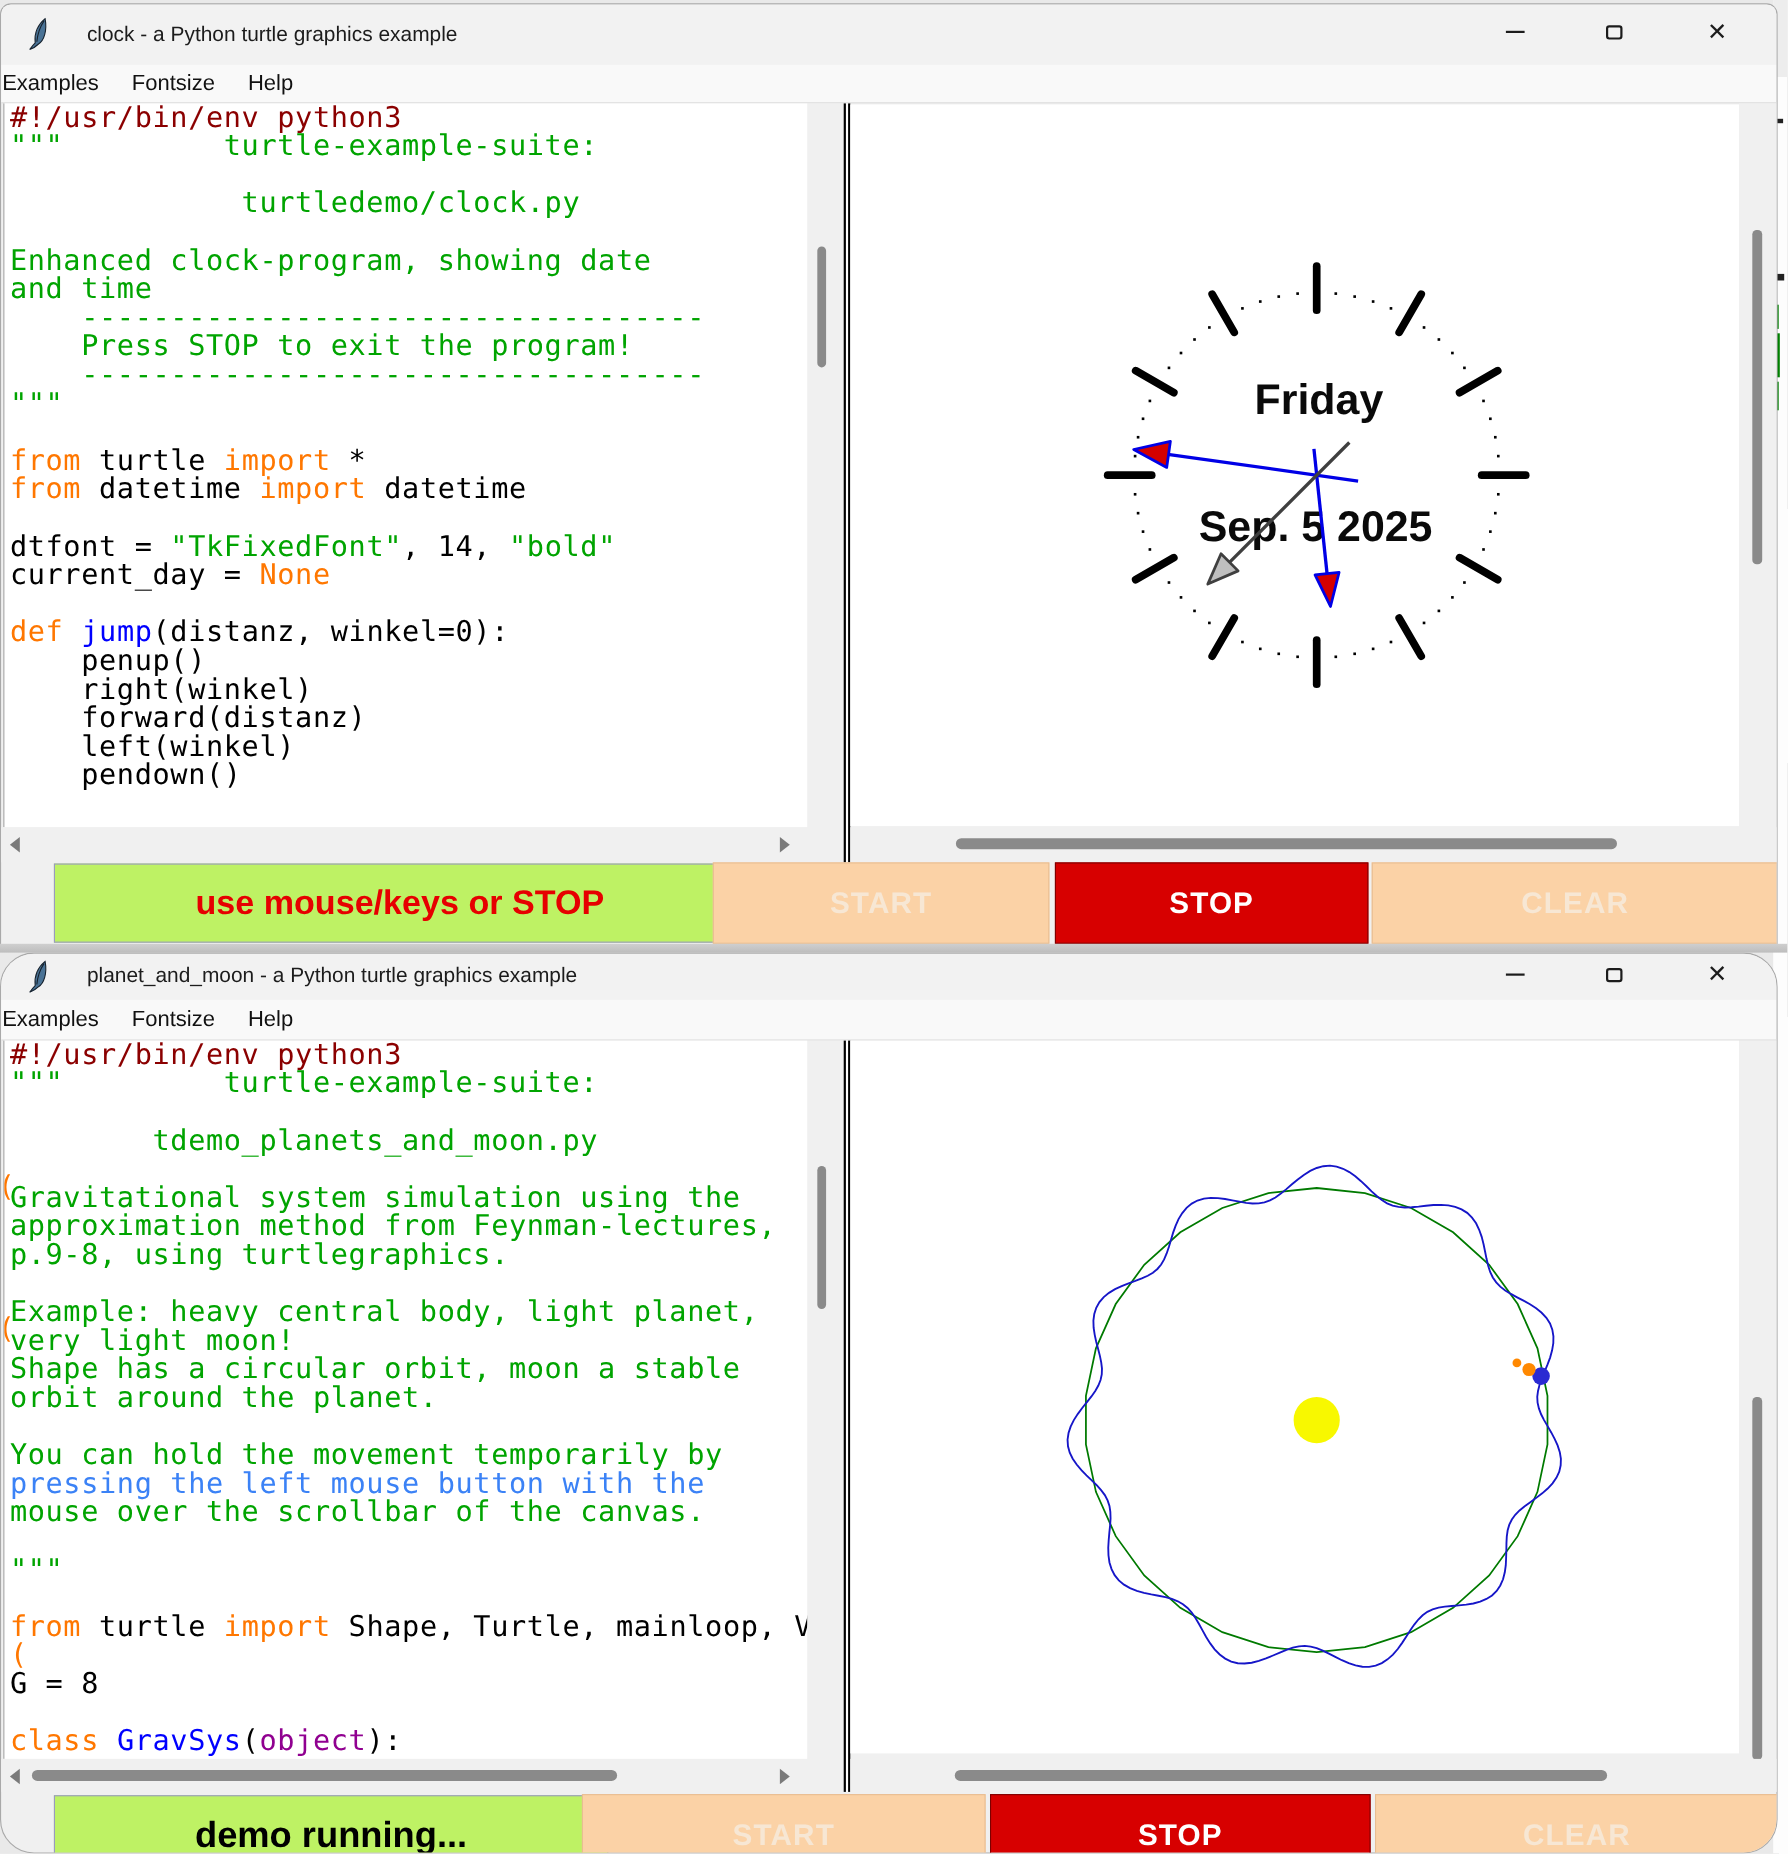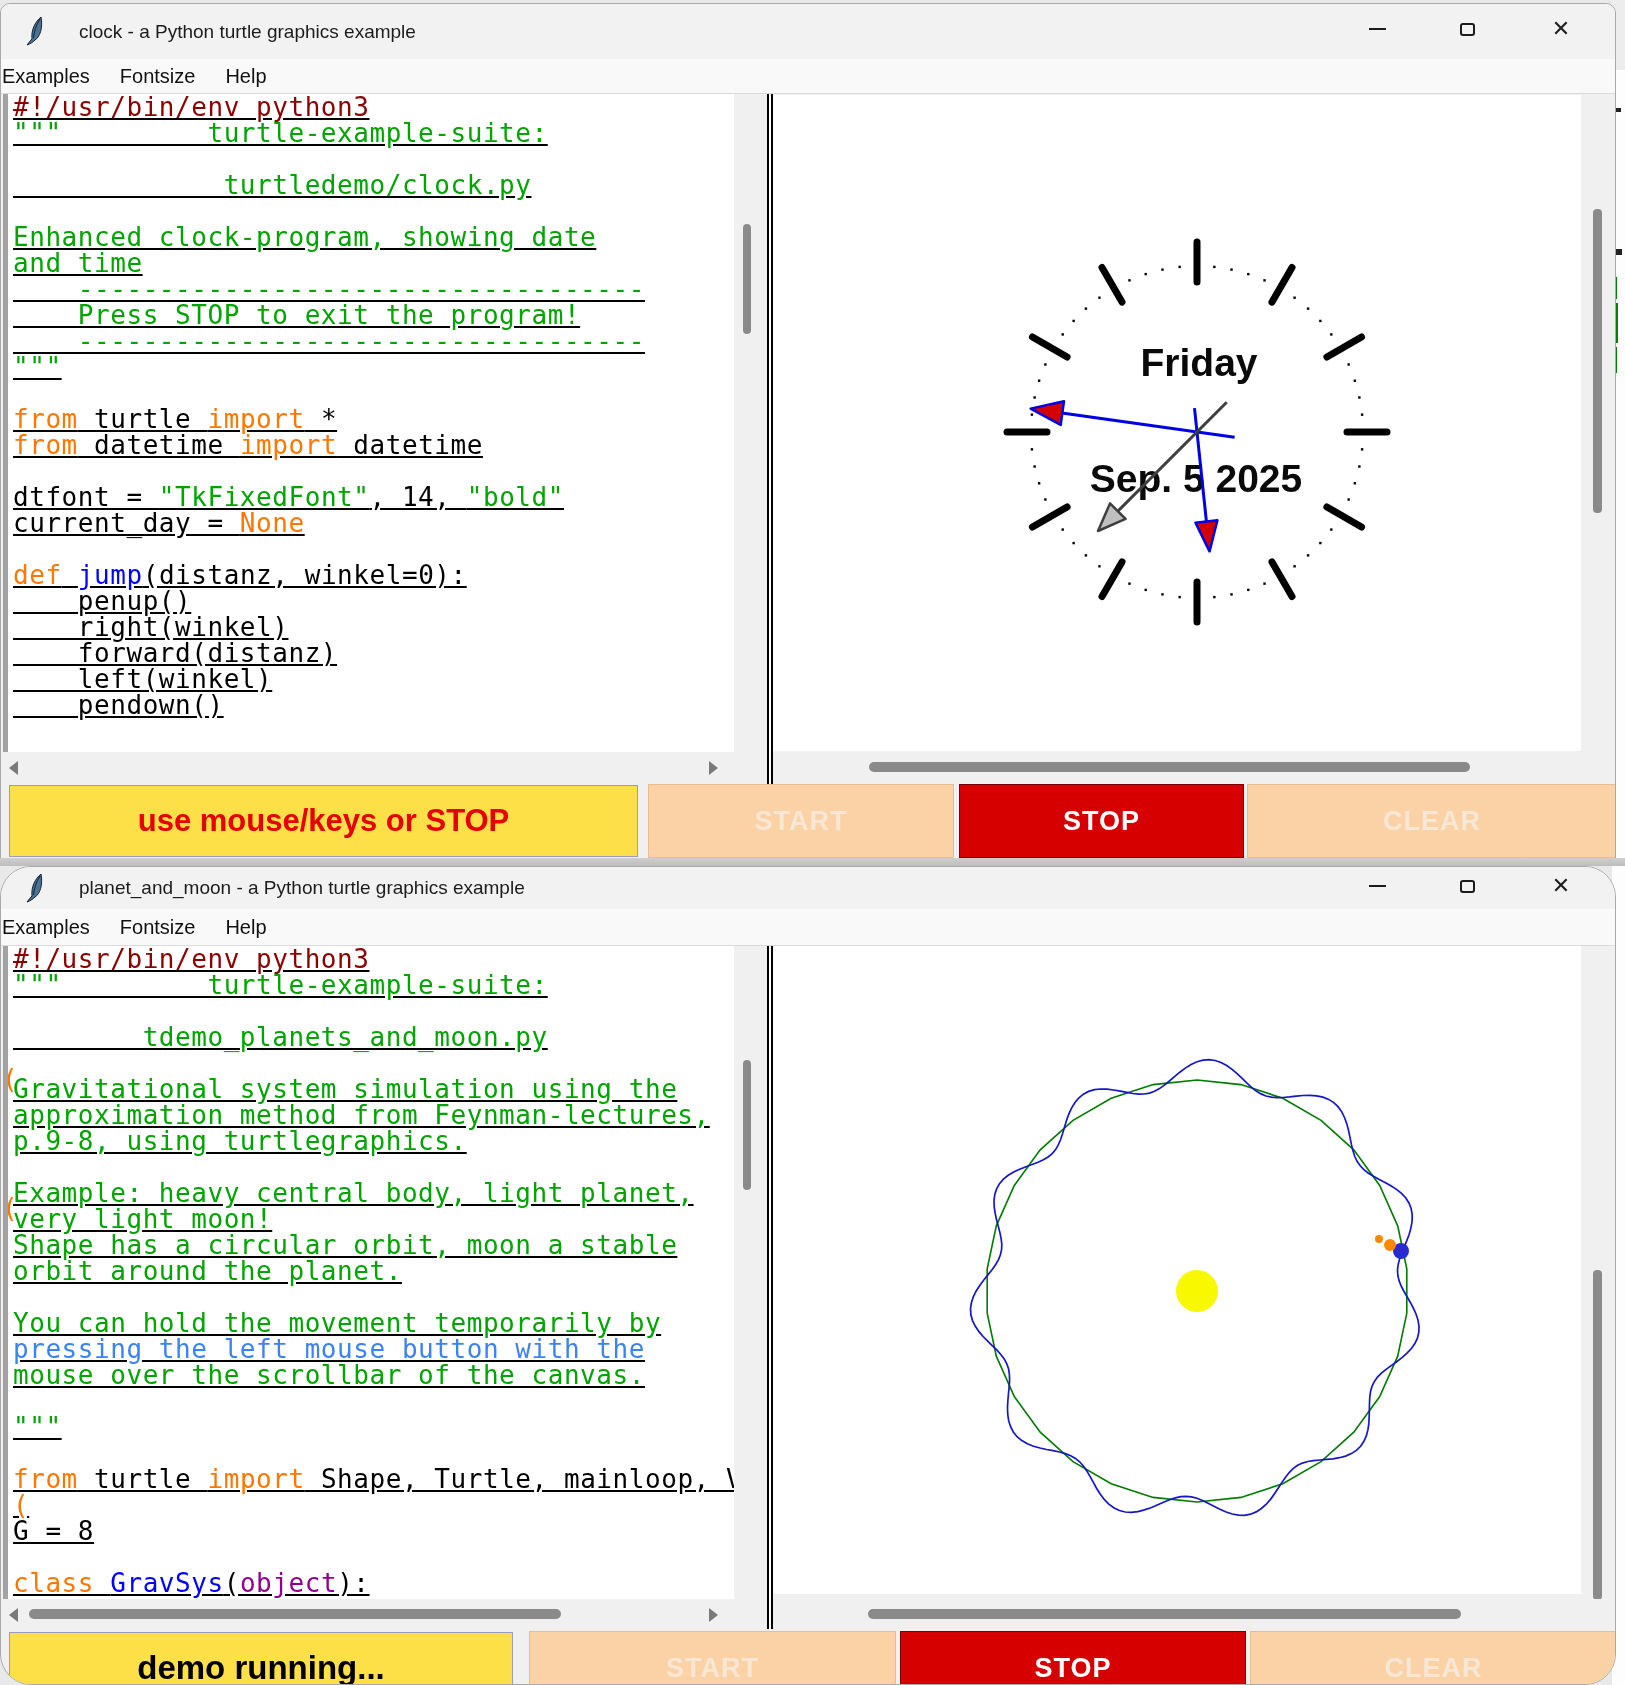--- a/index.html
+++ b/index.html
@@ -30,21 +30,21 @@
   .glyph-min { width:17px; height:0; border-top:2px solid #1c1c1c; }
   .glyph-max { width:15px; height:13px; border:2px solid #1c1c1c; border-radius:3px; }
   .glyph-close { font-size:22px; color:#1c1c1c; line-height:1; font-weight:300; }
 
   .mb { position:absolute; left:0; right:0; background:#f9f9f9; border-bottom:1px solid #dadada;
         display:flex; align-items:center; gap:30px; padding-left:1px; }
   #w1 .mb { top:55px; height:35px; } #w2 .mb { top:42px; height:37px; }
   .menu-item { font-size:20px; color:#111; }
 
   .code { position:absolute; left:2px; width:731px; background:#fff; overflow:hidden;
-          border-left:5px solid #a3a3a3;text-decoration:underline; }
+          border-left:1px solid #a3a3a3; }
   #w1 .code { top:90px; height:658px; }
   #w2 .code { top:79px; height:653px; }
   .code-line { height:26px; line-height:26px; white-space:pre; padding-left:5px;
                font-family:"DejaVu Sans Mono","Liberation Mono",monospace; font-size:26px; letter-spacing:0.55px; }
   .stray { position:absolute; color:#ff7700; font-family:"DejaVu Sans Mono",monospace;
            font-size:26px; line-height:26px; left:-6px; }
 
   .vbar { position:absolute; width:34px; background:#f0f0f0; }
   .vbar .vthumb { position:absolute; left:9px; width:8px; border-radius:4px; background:#8a8a8a; }
   .code-vbar { left:733px; }
@@ -66,22 +66,22 @@
   #w2 .code-hbar { top:732px; left:0; width:733px; height:30px; }
   #w2 .cv-hbar  { top:732px; left:772px; width:844px; height:30px; }
   .hthumb { position:absolute; top:10px; height:10px; border-radius:5px; background:#8a8a8a; }
   .arrow { position:absolute; top:9px; width:0; height:0; border-top:7px solid transparent; border-bottom:7px solid transparent; }
   .arrow.left  { border-right:9px solid #7a7a7a; }
   .arrow.right { border-left:9px solid #7a7a7a; }
 
   .btnbar { position:absolute; left:0; right:0; display:block; }
   #w1 .btnbar { top:780px; height:75px; }
   #w2 .btnbar { top:764px; height:75px; }
-  .status { position:absolute; top:1px; bottom:2px; background:#fde047; border:1px solid #9a9ac0;
-            display:flex; align-items:center; justify-content:center; font-weight:bold; }
+  .status { position:absolute; top:1px; bottom:2px; background:#bef264; border:1px solid #9a9ac0;
+            display:flex; align-items:center; justify-content:center; font-weight:bold;margin-left:40px; }
   #w1 .status { left:8px; width:629px; font-size:31px; }
   #w2 .status { left:8px; width:504px; font-size:33px; }
   .btn { position:absolute; top:0; bottom:1px; display:flex; align-items:center; justify-content:center;
          font-weight:bold; font-size:27px; letter-spacing:1px; border:1px solid #e4b astray; }
   .btn { border:1px solid #e8bd92; }
   .btn.stop { border:1px solid #7d0000; }
 
   .divider { position:absolute; left:0; width:1625px; top:858px; height:8px;
              background:linear-gradient(#cfcfcf,#bdbdbd); z-index:5; }
   svg text { font-family:"Liberation Sans", sans-serif; }

